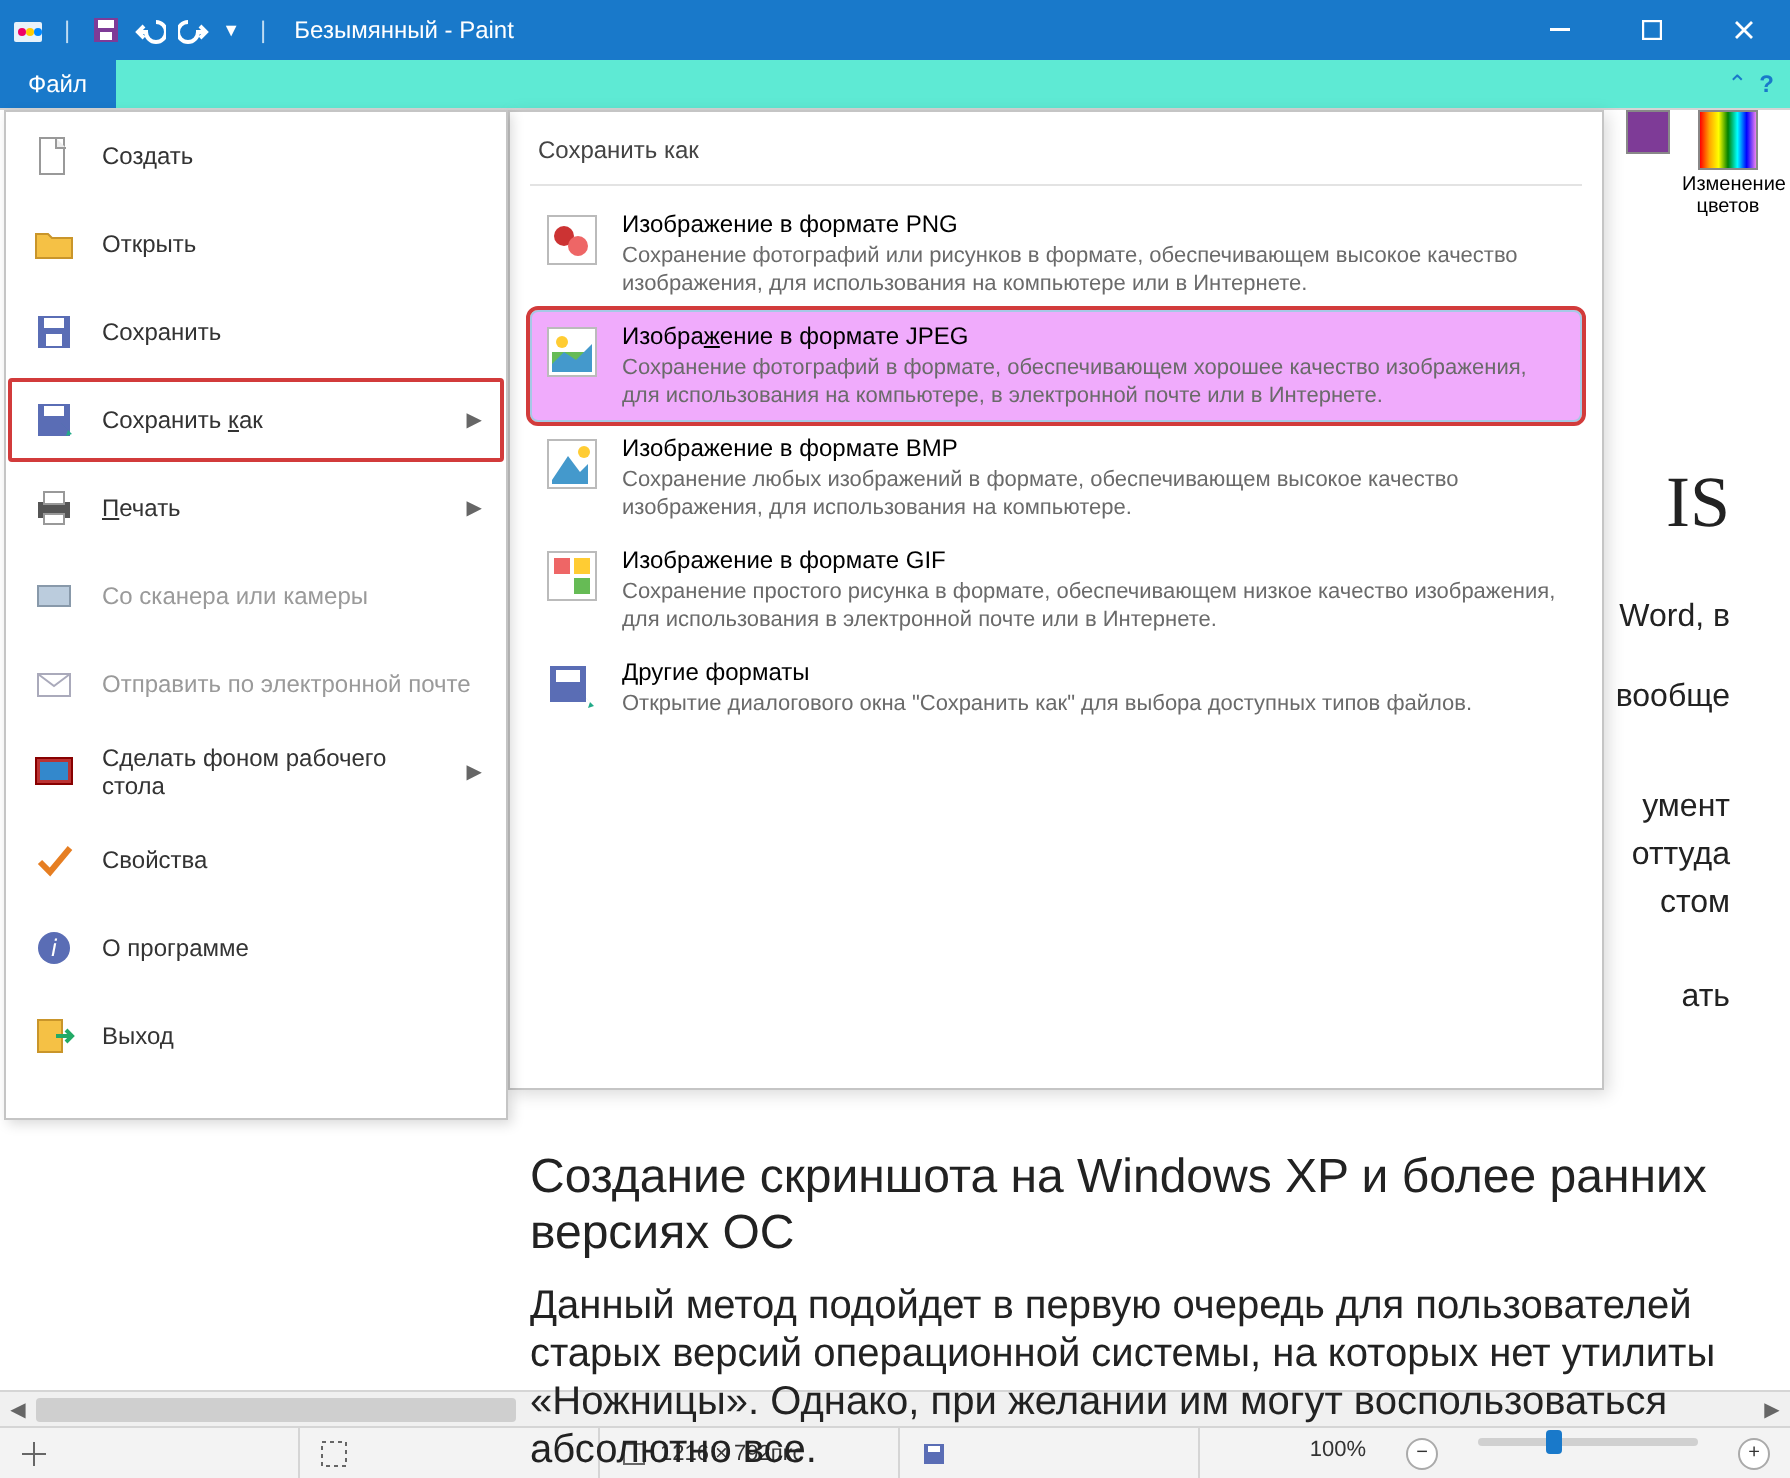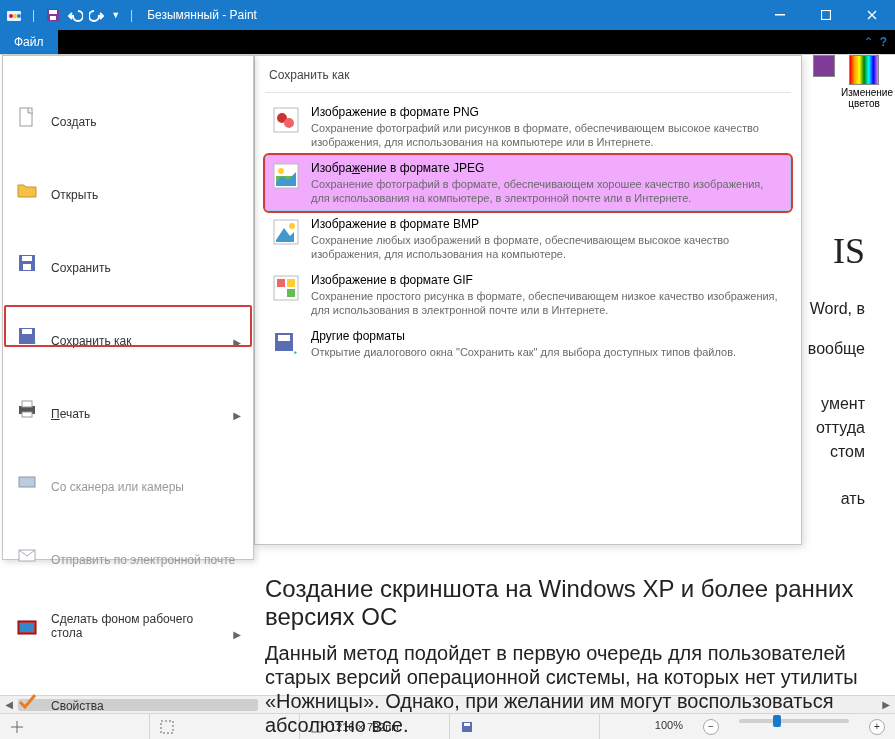--- a/index.html
+++ b/index.html
@@ -8,31 +8,31 @@
 
   .titlebar { height: 30px; background: #1979ca; display: flex; align-items: center; color: #fff; font-size: 12px; }
   .tb-left { display: flex; align-items: center; gap: 6px; padding-left: 6px; }
   .tb-icon { width: 16px; height: 16px; display: flex; align-items: center; justify-content: center; }
   .tb-sep { color: #bedcf2; margin: 0 4px; }
   .tb-title { margin-left: 4px; }
   .tb-spacer { flex: 1; }
   .tb-btns { display: flex; }
   .tb-btn { width: 46px; height: 30px; display: flex; align-items: center; justify-content: center; color: #fff; }
 
-  .ribbon-row { height: 25px; background: #000000; display: flex; align-items: stretch; border-bottom: 1px solid #d5d5d5; }
+  .ribbon-row { height: 25px; background: #5eead4; display: flex; align-items: stretch; border-bottom: 1px solid #d5d5d5; }
   .file-tab { background: #1979ca; color: #fff; padding: 0 14px; display: flex; align-items: center; font-size: 12px; }
   .ribbon-right { margin-left: auto; display: flex; align-items: center; gap: 6px; padding-right: 8px; color: #1979ca; font-size: 12px; }
 
   .color-strip { position: absolute; top: 55px; right: 8px; display: flex; align-items: flex-start; gap: 6px; }
   .swatch { width: 22px; height: 22px; border: 1px solid #888; background: #7e3b97; }
   .edit-colors { width: 46px; text-align: center; font-size: 10px; line-height: 11px; }
   .rainbow { width: 30px; height: 30px; margin: 0 auto 2px; background: linear-gradient(90deg, red, orange, yellow, green, cyan, blue, violet); border: 1px solid #888; }
 
   .backstage { position: absolute; top: 55px; left: 2px; width: 252px; height: 505px; background: #fff; border: 1px solid #c5c5c5; box-shadow: 2px 2px 6px rgba(0,0,0,.15); z-index: 10; }
-  .bs-item { display: flex; align-items: flex-end; height: 36px; padding: 0 12px; font-size: 12px; color: #333; gap: 12px; position: relative; margin-top: 29px; }
+  .bs-item { display: flex; align-items: center; height: 36px; padding: 0 12px; font-size: 12px; color: #333; gap: 12px; position: relative; }
   .bs-item.tall { height: 44px; }
   .bs-item .ic { width: 24px; height: 24px; flex: 0 0 24px; display: flex; align-items: center; justify-content: center; }
   .bs-item.dim { color: #9a9a9a; gap: 12px; }
   .bs-item .arrow { margin-left: auto; color: #666; font-size: 10px; }
   .bs-item.selected { outline: 2px solid #d23b3b; outline-offset: -3px; border-radius: 3px; }
   .underline-char { text-decoration: underline; }
 
   .submenu { position: absolute; top: 55px; left: 254px; width: 548px; height: 490px; background: #fff; border: 1px solid #c5c5c5; box-shadow: 2px 2px 8px rgba(0,0,0,.15); z-index: 9; padding: 8px 10px 10px; }
   .sm-title { font-size: 12px; color: #444; padding: 4px 4px 10px; border-bottom: 1px solid #e3e3e3; margin-bottom: 6px; }
   .sm-item { display: flex; gap: 10px; padding: 6px 6px; border-radius: 2px; }

